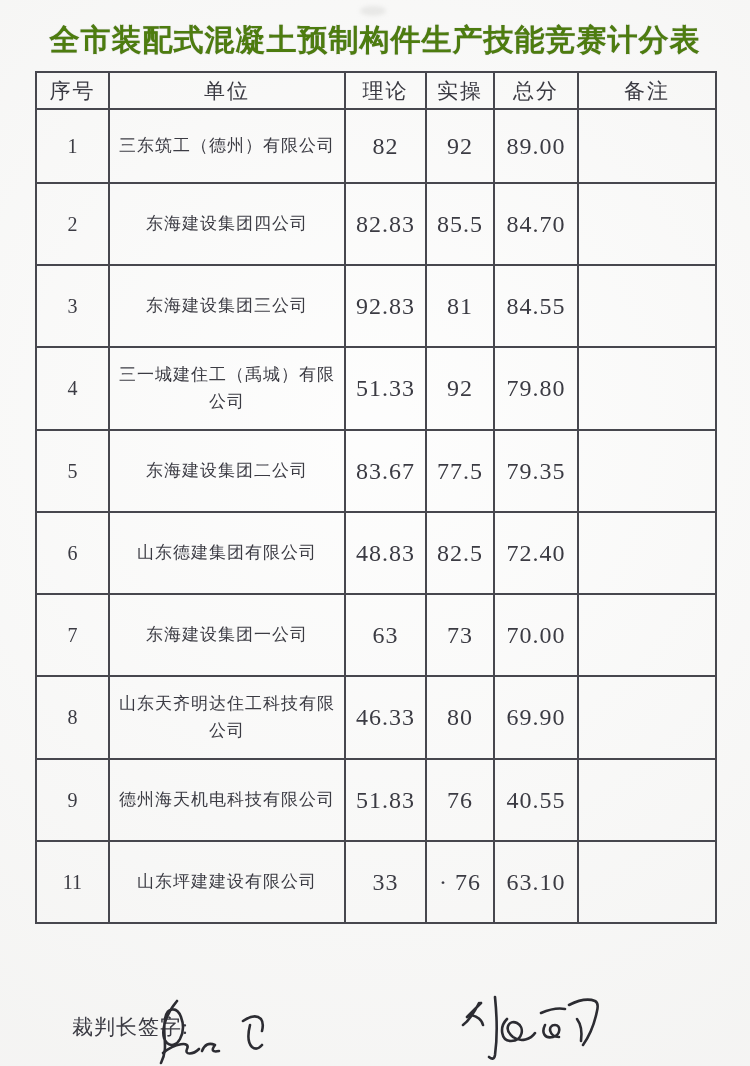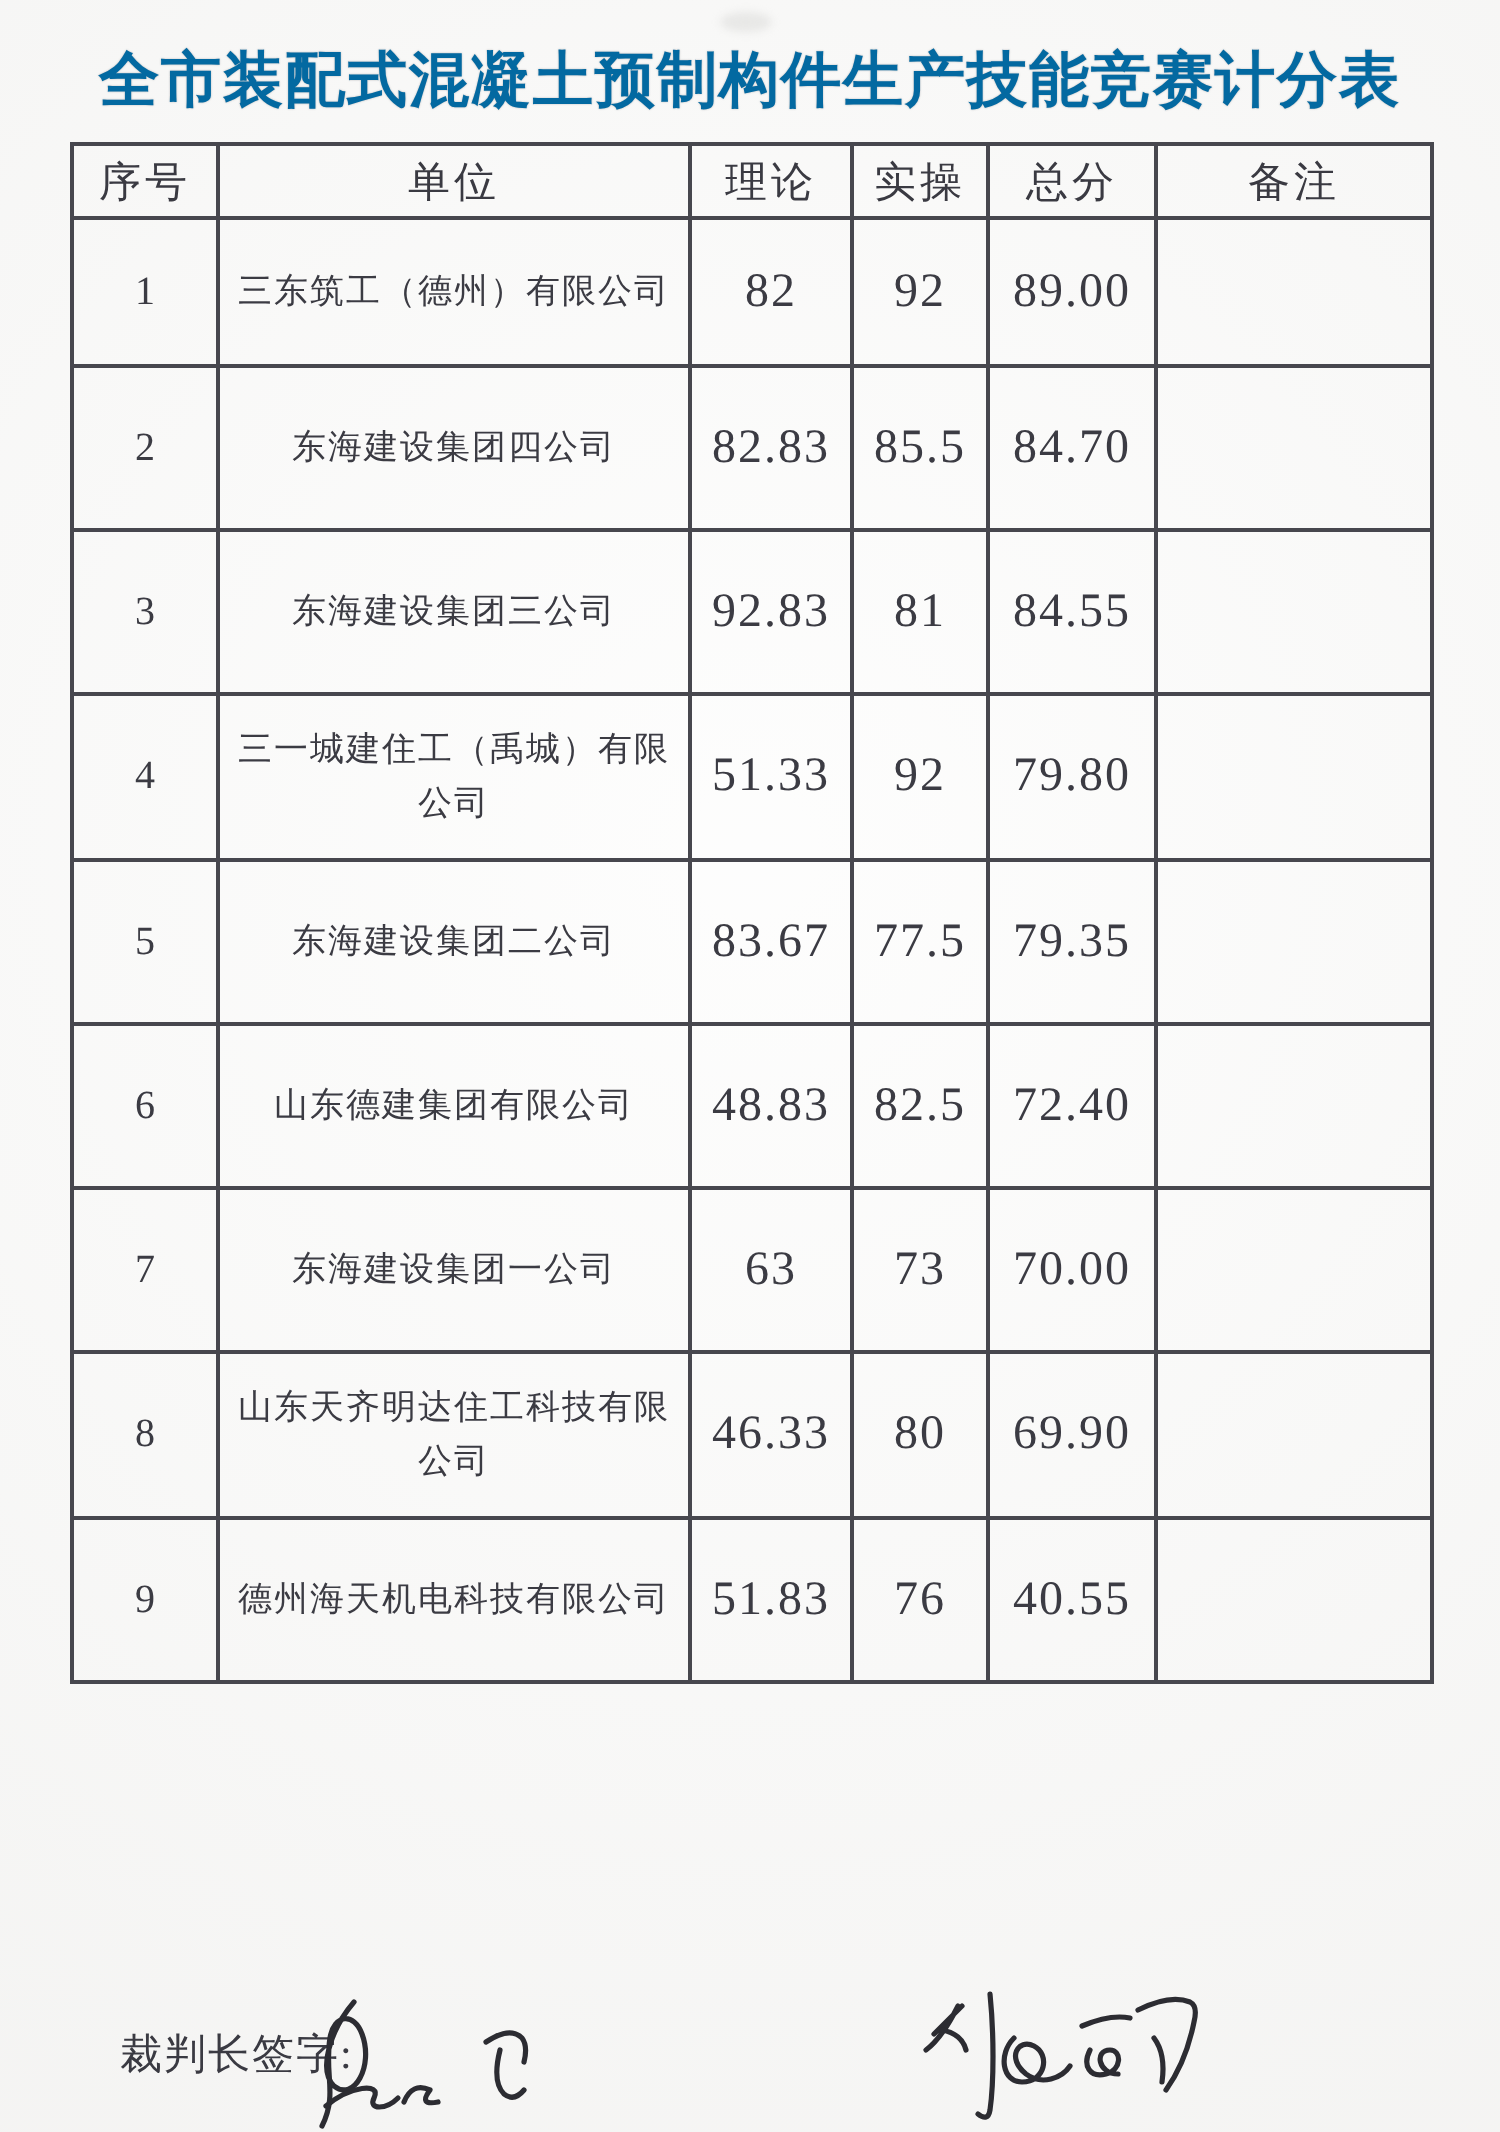--- a/index.html
+++ b/index.html
@@ -14,21 +14,21 @@
   }
   .smudge{
     position:absolute;left:360px;top:6px;width:26px;height:10px;
     background:#d8d8d6;border-radius:50%;opacity:.5;filter:blur(2px);
   }
   .title{
     position:absolute;top:20px;left:0;width:750px;
     text-align:center;
     font-family:"Liberation Sans", sans-serif;
     font-weight:bold;font-size:30px;letter-spacing:1px;
-    color:#0369a1;margin:0;
+    color:#4d7c0f;margin:0;
     text-shadow:0 0 1px rgba(52,52,60,.35);
   }
   table.score{
     position:absolute;left:35px;top:71px;
     width:680px;border-collapse:collapse;table-layout:fixed;
   }
   table.score th,table.score td{
     border:2px solid #47474e;
     text-align:center;vertical-align:middle;
     padding:0 6px;overflow:hidden;
@@ -47,21 +47,21 @@
   td.unit{font-size:17px;line-height:1.55;letter-spacing:1px;margin-top:28px;}
   td.score-val{font-size:24px;letter-spacing:1px;}
   td.remark{font-size:17px;}
   .footer{
     position:absolute;left:35px;top:1005px;width:690px;height:60px;
   }
   .sign-label{
     position:absolute;top:8px;
     font-size:21px;color:#3a3a42;letter-spacing:1px;white-space:nowrap;
   }
-  .sign-label.judge{left:4px;margin-left:21px;}
+  .sign-label.judge{left:16px;margin-left:21px;}
   .sign-label.scorer{left:243px;}
   svg.sig{position:absolute;pointer-events:none;}
   svg.sig path{fill:none;stroke:#2c2c32;stroke-width:2.6;stroke-linecap:round;stroke-linejoin:round;}
   #sig-judge{left:112px;top:-14px;}
   #sig-scorer{left:418px;top:-16px;}
 </style>
 </head>
 <body>
 
 <div class="smudge"></div>
@@ -153,20 +153,28 @@
       <td class="remark"></td>
     </tr>
     <tr>
       <td class="no">9</td>
       <td class="unit">德州海天机电科技有限公司</td>
       <td class="score-val">51.83</td>
       <td class="score-val">76</td>
       <td class="score-val">40.55</td>
       <td class="remark"></td>
     </tr>
+    <tr>
+      <td class="no">11</td>
+      <td class="unit">山东坪建建设有限公司</td>
+      <td class="score-val">33</td>
+      <td class="score-val">· 76</td>
+      <td class="score-val">63.10</td>
+      <td class="remark"></td>
+    </tr>
   </tbody>
 </table>
 
 <div class="footer">
   <span class="sign-label judge">裁判长签字:</span>
   <svg id="sig-judge" class="sig" width="150" height="78" viewBox="0 0 150 78">
     <path d="M30,10 C18,24 12,44 20,52 C30,60 40,42 34,26 C30,15 20,16 18,28 C15,46 22,56 14,72"></path>
     <path d="M16,62 C28,52 44,50 40,58 C37,64 46,64 52,58"></path>
     <path d="M55,60 q4,-10 13,-6 q-6,8 4,6"></path>
     <path d="M103,34 q-4,16 2,22 q5,4 10,-2"></path>

